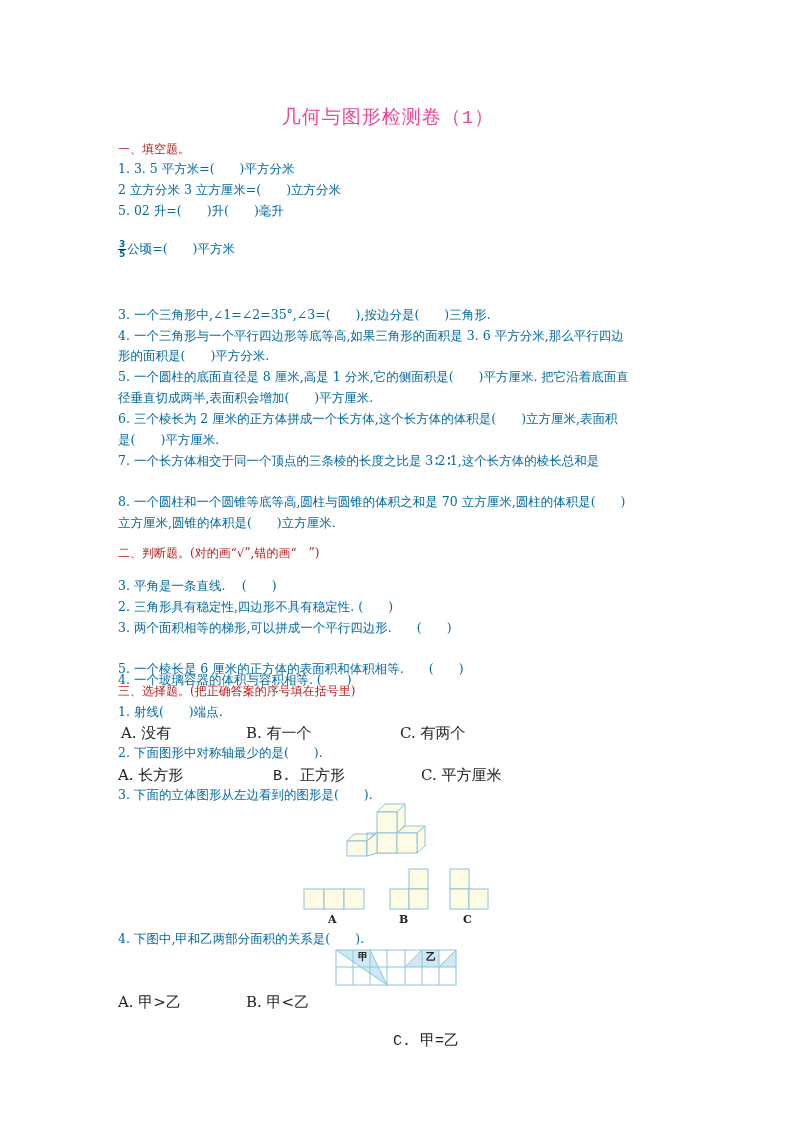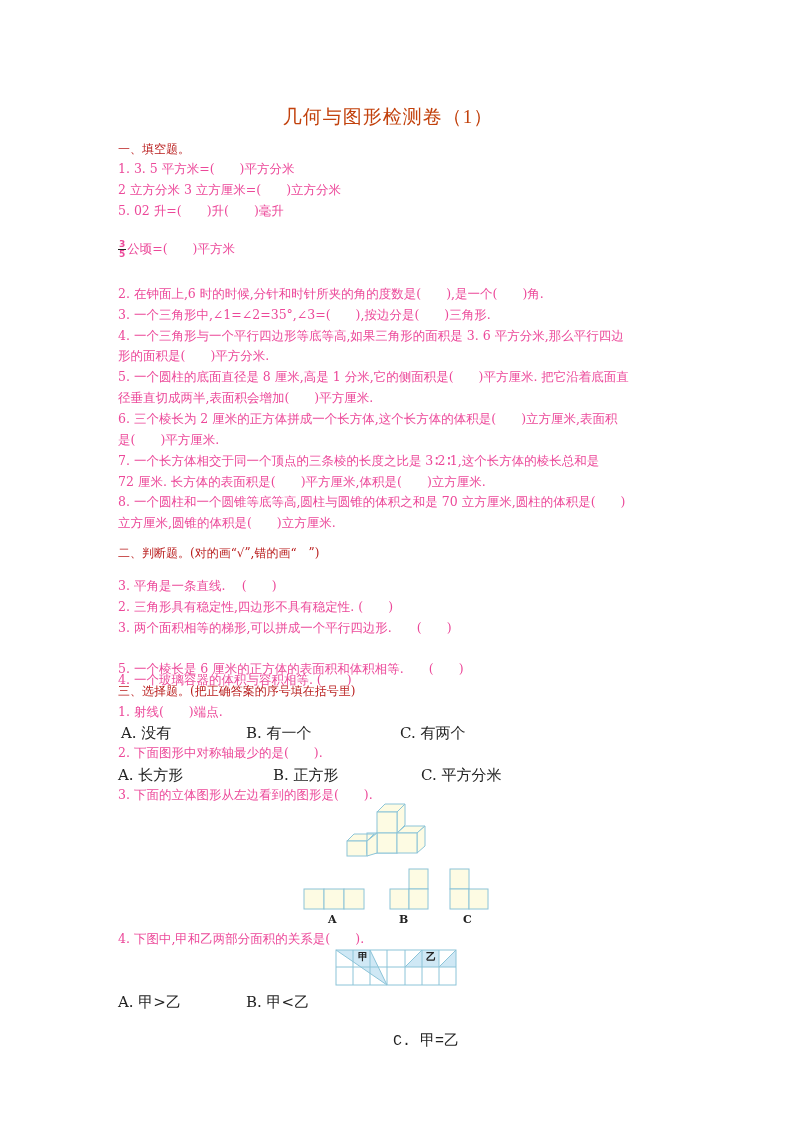--- a/index.html
+++ b/index.html
@@ -1,21 +1,21 @@
 <!DOCTYPE html>
 <html><head>
 <meta charset="utf-8">
 <style>
   html, body { margin: 0; padding: 0; background: #ffffff; }
   body { width: 793px; height: 1122px; position: relative; overflow: hidden;
          font-family: "DejaVu Serif", "Liberation Serif", serif; color: #222; }
   .page { position: absolute; left: 0; top: 0; width: 793px; height: 1122px; }
   .title { position: absolute; top: 104px; left: 0; width: 776px; text-align: center;
-           font-family: Liberation Serif, serif; font-size: 19px; color: #c2410c; letter-spacing: 1px; }
-  .line { position: absolute; left: 118px; font-size: 12.5px; line-height: 16px; white-space: nowrap; color: #ec4899; }
+           font-family: Liberation Mono, monospace; font-size: 19px; color: #ec4899; letter-spacing: 1px; }
+  .line { position: absolute; left: 118px; font-size: 12.5px; line-height: 16px; white-space: nowrap; color: #0369a1; }
   .sec { color: #b91c1c; font-size: 12px; }
   .frac { display: inline-flex; flex-direction: column; align-items: center; font-size: 9px; line-height: 9px;
           font-family: "DejaVu Sans", sans-serif; font-weight: bold; vertical-align: middle; margin-right: 1px; }
   .frac .num { border-bottom: 1px solid #222; padding: 0 1px; }
   .opt { position: absolute; font-size: 15px; white-space: nowrap; }
 </style>
 </head>
 <body>
 
 <div class="page">
@@ -25,49 +25,47 @@
   <div class="line sec" style="top:141px;">一、填空题。</div>
   <div class="line" style="top:161px;">1. 3. 5 平方米=(　　)平方分米</div>
   <div class="line" style="top:182px;">2 立方分米 3 立方厘米=(　　)立方分米</div>
   <div class="line" style="top:203px;">5. 02 升=(　　)升(　　)毫升</div>
   <div class="line" style="top:240px;">
     <span class="frac">
       <span class="num">3</span>
       <span>5</span>
     </span><span>公顷=(　　)平方米</span>
   </div>
-  <div class="line" style="top:286px;">2. 在钟面上,6 时的时候,分针和时针所夹的角的度数是(　　),是一个(　　)角.</div>
   <div class="line" style="top:307px;">3. 一个三角形中,∠1=∠2=35°,∠3=(　　),按边分是(　　)三角形.</div>
   <div class="line" style="top:328px;">4. 一个三角形与一个平行四边形等底等高,如果三角形的面积是 3. 6 平方分米,那么平行四边</div>
   <div class="line" style="top:348px;">形的面积是(　　)平方分米.</div>
   <div class="line" style="top:369px;">5. 一个圆柱的底面直径是 8 厘米,高是 1 分米,它的侧面积是(　　)平方厘米. 把它沿着底面直</div>
   <div class="line" style="top:390px;">径垂直切成两半,表面积会增加(　　)平方厘米.</div>
   <div class="line" style="top:411px;">6. 三个棱长为 2 厘米的正方体拼成一个长方体,这个长方体的体积是(　　)立方厘米,表面积</div>
   <div class="line" style="top:432px;">是(　　)平方厘米.</div>
   <div class="line" style="top:453px;">7. 一个长方体相交于同一个顶点的三条棱的长度之比是 3∶2∶1,这个长方体的棱长总和是</div>
-  <div class="line" style="top:474px;">72 厘米. 长方体的表面积是(　　)平方厘米,体积是(　　)立方厘米.</div>
   <div class="line" style="top:494px;">8. 一个圆柱和一个圆锥等底等高,圆柱与圆锥的体积之和是 70 立方厘米,圆柱的体积是(　　)</div>
   <div class="line" style="top:515px;">立方厘米,圆锥的体积是(　　)立方厘米.</div>
 
   <div class="line sec" style="top:545px;">二、判断题。(对的画“√”,错的画“　”)</div>
   <div class="line" style="top:578px;">3. 平角是一条直线.　 (　　)</div>
   <div class="line" style="top:599px;">2. 三角形具有稳定性,四边形不具有稳定性. (　　)</div>
   <div class="line" style="top:620px;">3. 两个面积相等的梯形,可以拼成一个平行四边形.　　(　　)</div>
   <div class="line" style="top:672px;">4. 一个玻璃容器的体积与容积相等. (　　)</div>
   <div class="line" style="top:661px;">5. 一个棱长是 6 厘米的正方体的表面积和体积相等.　　(　　)</div>
 
   <div class="line sec" style="top:683px;">三、选择题。(把正确答案的序号填在括号里)</div>
   <div class="line" style="top:704px;">1. 射线(　　)端点.</div>
   <div class="opt" style="top:724px; left:121px;">A. 没有</div>
   <div class="opt" style="top:724px; left:246px;">B. 有一个</div>
   <div class="opt" style="top:724px; left:400px;">C. 有两个</div>
   <div class="line" style="top:745px;">2. 下面图形中对称轴最少的是(　　).</div>
   <div class="opt" style="top:766px; left:118px;">A. 长方形</div>
-  <div class="opt" style="top:766px; left:273px;">B. 正方形</div>
-  <div class="opt" style="top:766px; left:421px;">C. 平方分米</div>
+  <div class="opt" style="top:766px; left:273px;font-family:Liberation Mono, monospace;">B. 正方形</div>
+  <div class="opt" style="top:766px; left:421px;">C. 平方厘米</div>
   <div class="line" style="top:787px;">3. 下面的立体图形从左边看到的图形是(　　).</div>
 
   <svg style="position:absolute; left:340px; top:800px;" width="90" height="60" viewBox="0 0 90 60">
     <g stroke="#8cc4d8" stroke-width="1" fill="#fdfbe3">
 
       <polygon points="7,41 14,34 34,34 27,41"></polygon>
 
       <polygon points="37,12 45,4 65,4 57,12"></polygon>
 
       <polygon points="57,12 65,4 65,25 57,33"></polygon>

